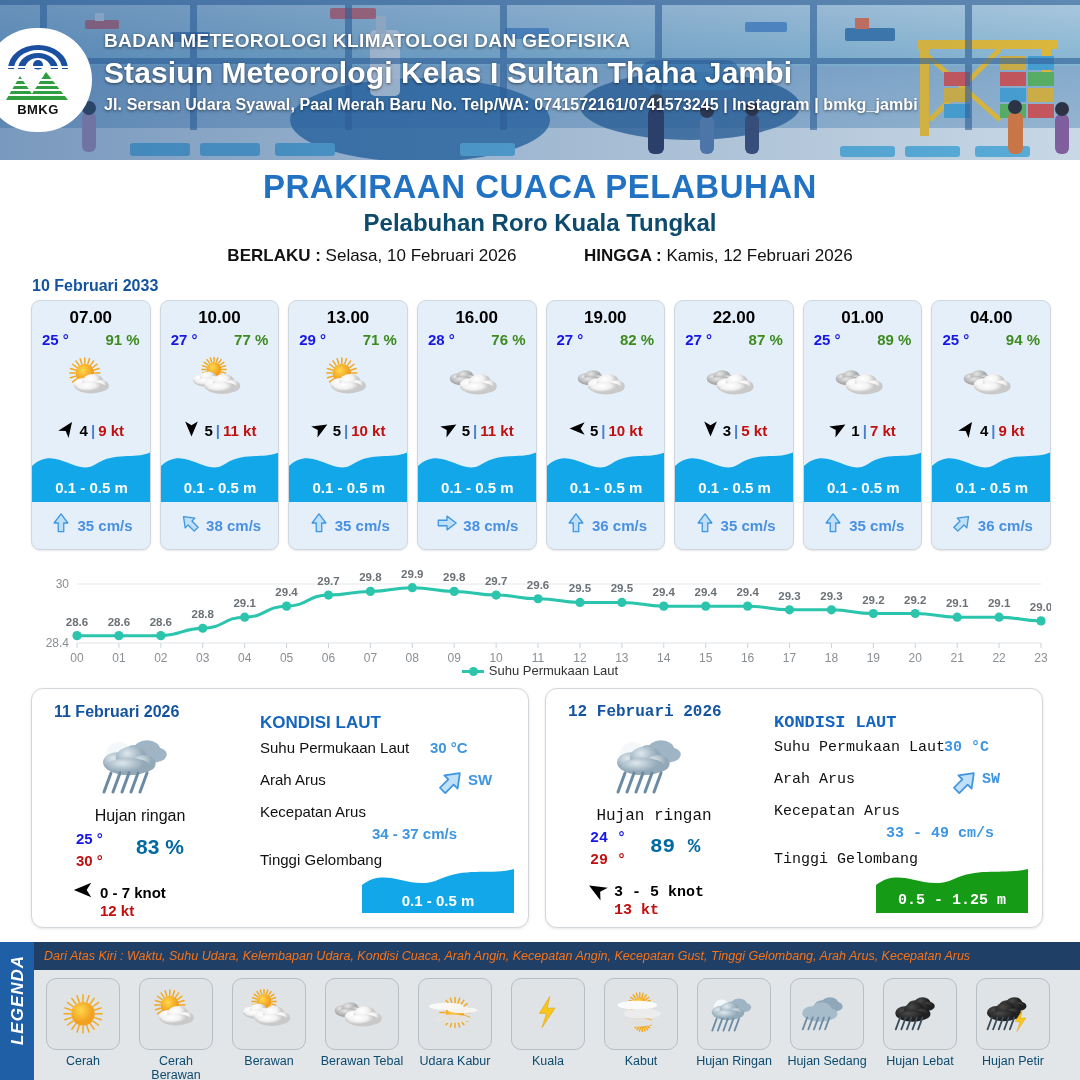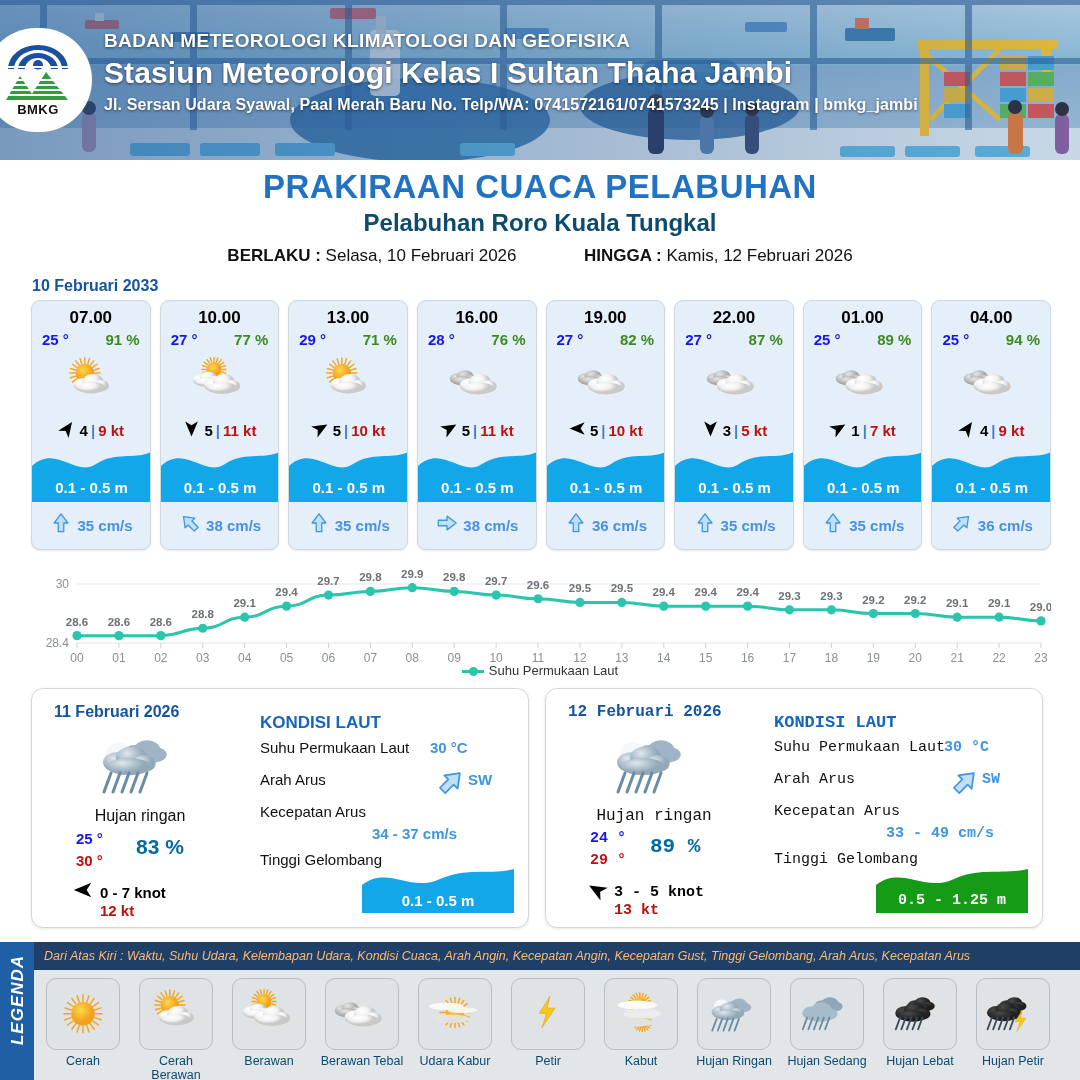--- a/index.html
+++ b/index.html
@@ -85,21 +85,21 @@
   .dp-wavebox{position:absolute;width:152px;height:44px;}
   .dp-wave-txt{position:absolute;left:0;bottom:4px;width:152px;text-align:center;
     font-size:15px;font-weight:bold;color:#fff;}
 
   
   #legend{position:absolute;left:0;top:942px;width:1080px;height:138px;background:#e2e6e9;}
   #legend-side{position:absolute;left:0;top:942px;width:34px;height:138px;background:#1f5fa6;}
   #legend-side span{position:absolute;left:-38px;top:48px;width:112px;text-align:center;
     transform:rotate(-90deg);color:#fff;font-size:17px;font-weight:bold;font-style:italic;letter-spacing:1px;}
   #legend-note{position:absolute;left:34px;top:942px;width:1046px;height:28px;background:#1f3f66;
-    color:#fdba74;font-size:12.5px;font-style:italic;display:flex;align-items:center;padding-left:10px;box-sizing:border-box;}
+    color:#f97316;font-size:12.5px;font-style:italic;display:flex;align-items:center;padding-left:10px;box-sizing:border-box;}
   #legend-items{position:absolute;left:34px;top:978px;width:1046px;display:flex;gap:7px;padding-left:6px;box-sizing:border-box;}
   .lg-item{width:86px;text-align:center;}
   .lg-box{width:72px;height:70px;margin:0 auto;background:#dfe3e6;border:1px solid #b7bec4;
     border-radius:10px;display:flex;align-items:center;justify-content:center;}
   .lg-txt{font-size:12.5px;color:#0c4a6e;margin-top:4px;}
 </style>
 </head>
 <body>
 
 <div id="header">
@@ -1451,21 +1451,21 @@
             <radialGradient id="kgpetir" cx="35%" cy="30%">
               <stop offset="0%" stop-color="#4a4a4a"></stop>
               <stop offset="100%" stop-color="#202020"></stop>
             </radialGradient>
           </defs>
           <g>
             <path transform="translate(34,12) scale(1.05)" d="M18 0 L2 26 L13 26 L6 48 L26 18 L14 18 Z" fill="#f7c71a" stroke="#e8a211" stroke-width="1"></path>
           </g>
         </svg>
       </div>
-      <div class="lg-txt">Petir</div>
+      <div class="lg-txt">Kuala</div>
     </div>
     <div class="lg-item">
       <div class="lg-box">
         <svg viewBox="0 0 100 80" width="62" height="49.6">
           <defs>
             <radialGradient id="cgkabut" cx="35%" cy="30%">
               <stop offset="0%" stop-color="#ffffff"></stop>
               <stop offset="60%" stop-color="#f2f2f2"></stop>
               <stop offset="100%" stop-color="#c9c9c9"></stop>
             </radialGradient>

